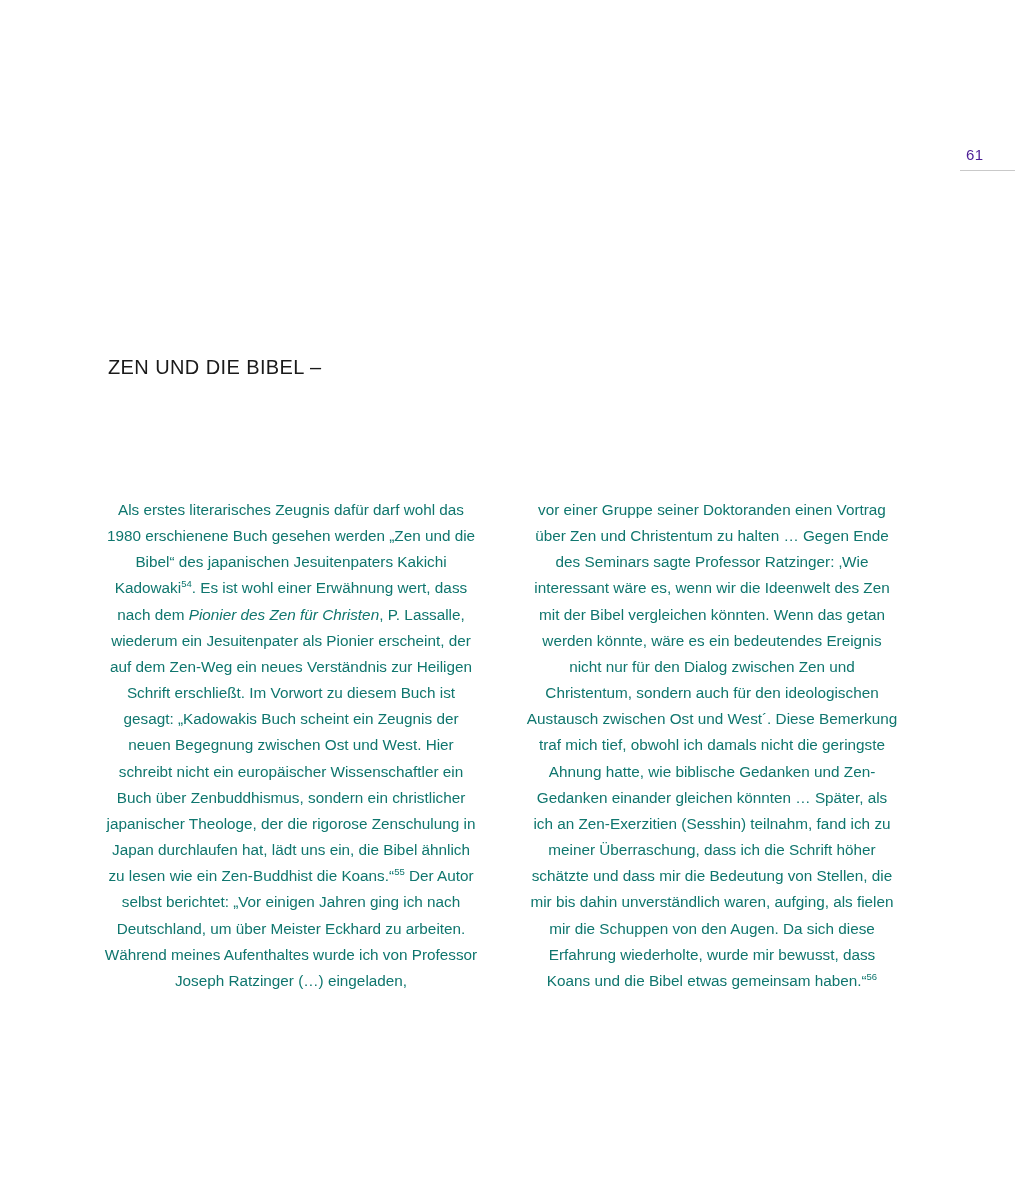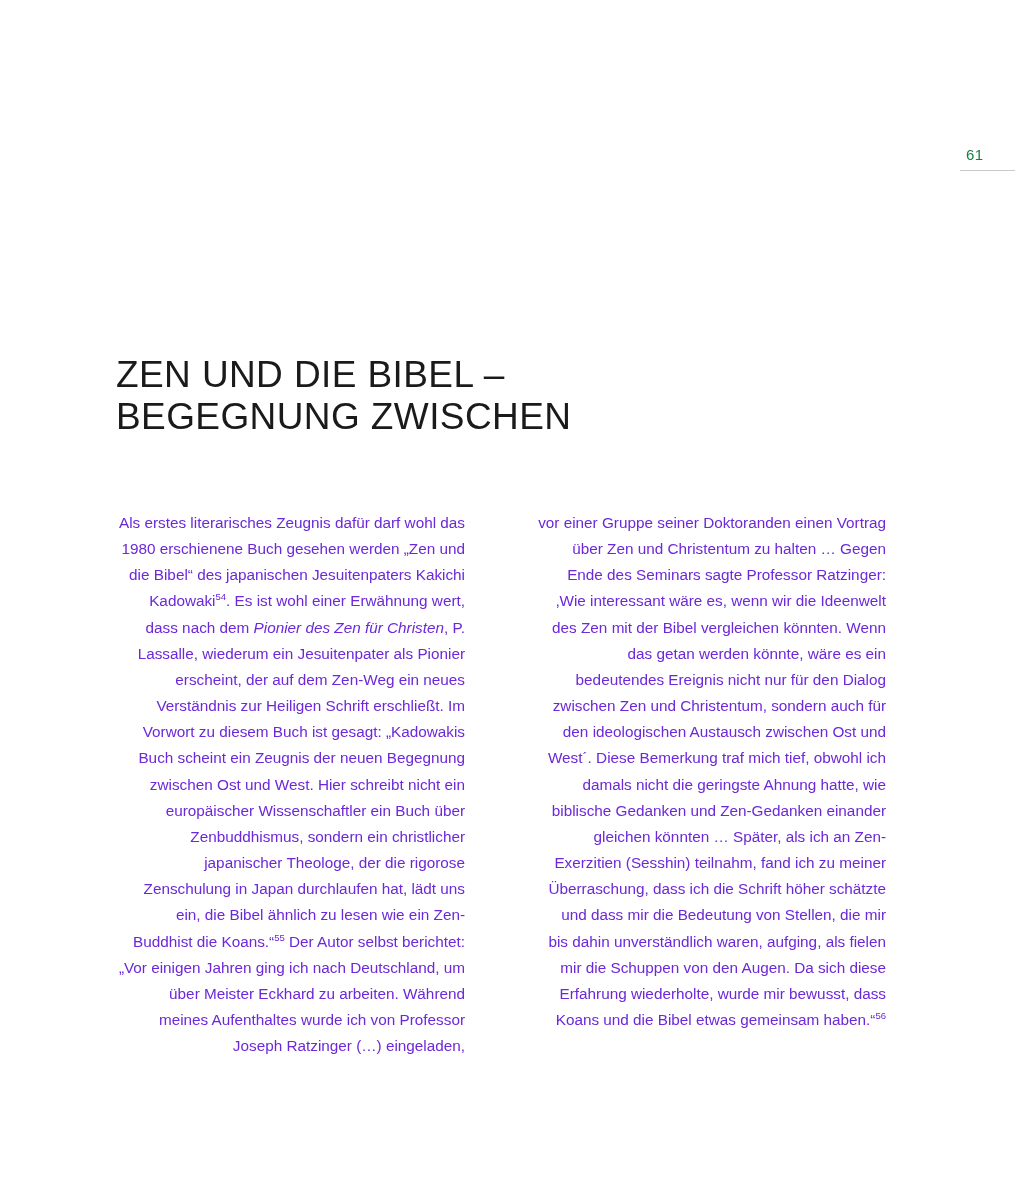--- a/index.html
+++ b/index.html
@@ -26,68 +26,68 @@
   
   .page-number-block {
     position: absolute;
     top: 146px;
     right: 0px;
     width: 55px;
     text-align: left;
   }
   .page-number {
     font-size: 15px;
-    color: #15803d;
+    color: #4c1d95;
     letter-spacing: 0.5px;
     padding-left: 6px;
     padding-bottom: 7px;
     display: block;
   }
   .page-number-rule {
     height: 1px;
     background: #c9c9c9;
     width: 55px;
   }
 
   
   .chapter-title {
     position: absolute;
     left: 100px;
     top: 338px;
     width: 500px;
-    font-size: 37px;
+    font-size: 20px;
     line-height: 42px;
     font-weight: 400;
     letter-spacing: 0.4px;
     color: #1a1a1a;
-    margin: 16px;
+    margin: 8px;
   }
   .chapter-title .line {
     display: block;
     white-space: pre;
   }
 
   
   .columns {
     position: absolute;
     left: 100px;
     top: 493px;
     width: 803px;
     display: flex;
     gap: 39px;
   }
   .column {
     width: 382px;
   }
   .column p {
-    margin: 17px;
+    margin: 4px;
     font-size: 15.3px;
     line-height: 26.15px;
-    color: #6d28d9;
-    text-align: right;
+    color: #0f766e;
+    text-align: center;
     hyphens: manual;
   }
   .it {
     font-style: italic;
   }
   sup {
     font-size: 9.5px;
     vertical-align: super;
     line-height: 0;
   }
@@ -97,21 +97,20 @@
 
 <div class="page">
 
   <div class="page-number-block">
     <span class="page-number">61</span>
     <div class="page-number-rule"></div>
   </div>
 
   <h1 class="chapter-title">
     <span class="line">ZEN UND DIE BIBEL –</span>
-    <span class="line">BEGEGNUNG ZWISCHEN</span>
   </h1>
 
   <div class="columns">
 
     <div class="column">
       <p><span>Als erstes literarisches Zeugnis dafür darf wohl das 1980 erschienene Buch gesehen werden „Zen und die Bibel“ des japanischen Jesuitenpaters Kakichi Kadowaki</span><sup>54</sup><span>. Es ist wohl einer Erwähnung wert, dass nach dem </span><span class="it">Pionier des Zen für Christen</span><span>, P. Lassalle, wiederum ein Jesuitenpater als Pionier erscheint, der auf dem Zen-Weg ein neues Verständnis zur Heiligen Schrift erschließt. Im Vorwort zu diesem Buch ist gesagt: „Kadowakis Buch scheint ein Zeugnis der neuen Begegnung zwischen Ost und West. Hier schreibt nicht ein europäischer Wissenschaftler ein Buch über Zenbuddhismus, sondern ein christlicher japanischer Theologe, der die rigorose Zenschulung in Japan durchlaufen hat, lädt uns ein, die Bibel ähnlich zu lesen wie ein Zen-Buddhist die Koans.“</span><sup>55</sup><span> Der Autor selbst berichtet: „Vor einigen Jahren ging ich nach Deutschland, um über Meister Eckhard zu arbeiten. Während meines Aufenthaltes wurde ich von Professor Joseph Ratzinger (…) eingeladen,</span></p>
     </div>
 
     <div class="column">
       <p><span>vor einer Gruppe seiner Doktoranden einen Vortrag über Zen und Christentum zu halten … Gegen Ende des Seminars sagte Professor Ratzinger: ‚Wie interessant wäre es, wenn wir die Ideenwelt des Zen mit der Bibel vergleichen könnten. Wenn das getan werden könnte, wäre es ein bedeutendes Ereignis nicht nur für den Dialog zwischen Zen und Christentum, sondern auch für den ideologischen Austausch zwischen Ost und West´. Diese Bemerkung traf mich tief, obwohl ich damals nicht die geringste Ahnung hatte, wie biblische Gedanken und Zen-Gedanken einander gleichen könnten … Später, als ich an Zen-Exerzitien (Sesshin) teilnahm, fand ich zu meiner Überraschung, dass ich die Schrift höher schätzte und dass mir die Bedeutung von Stellen, die mir bis dahin unverständlich waren, aufging, als fielen mir die Schuppen von den Augen. Da sich diese Erfahrung wiederholte, wurde mir bewusst, dass Koans und die Bibel etwas gemeinsam haben.“</span><sup>56</sup></p>

